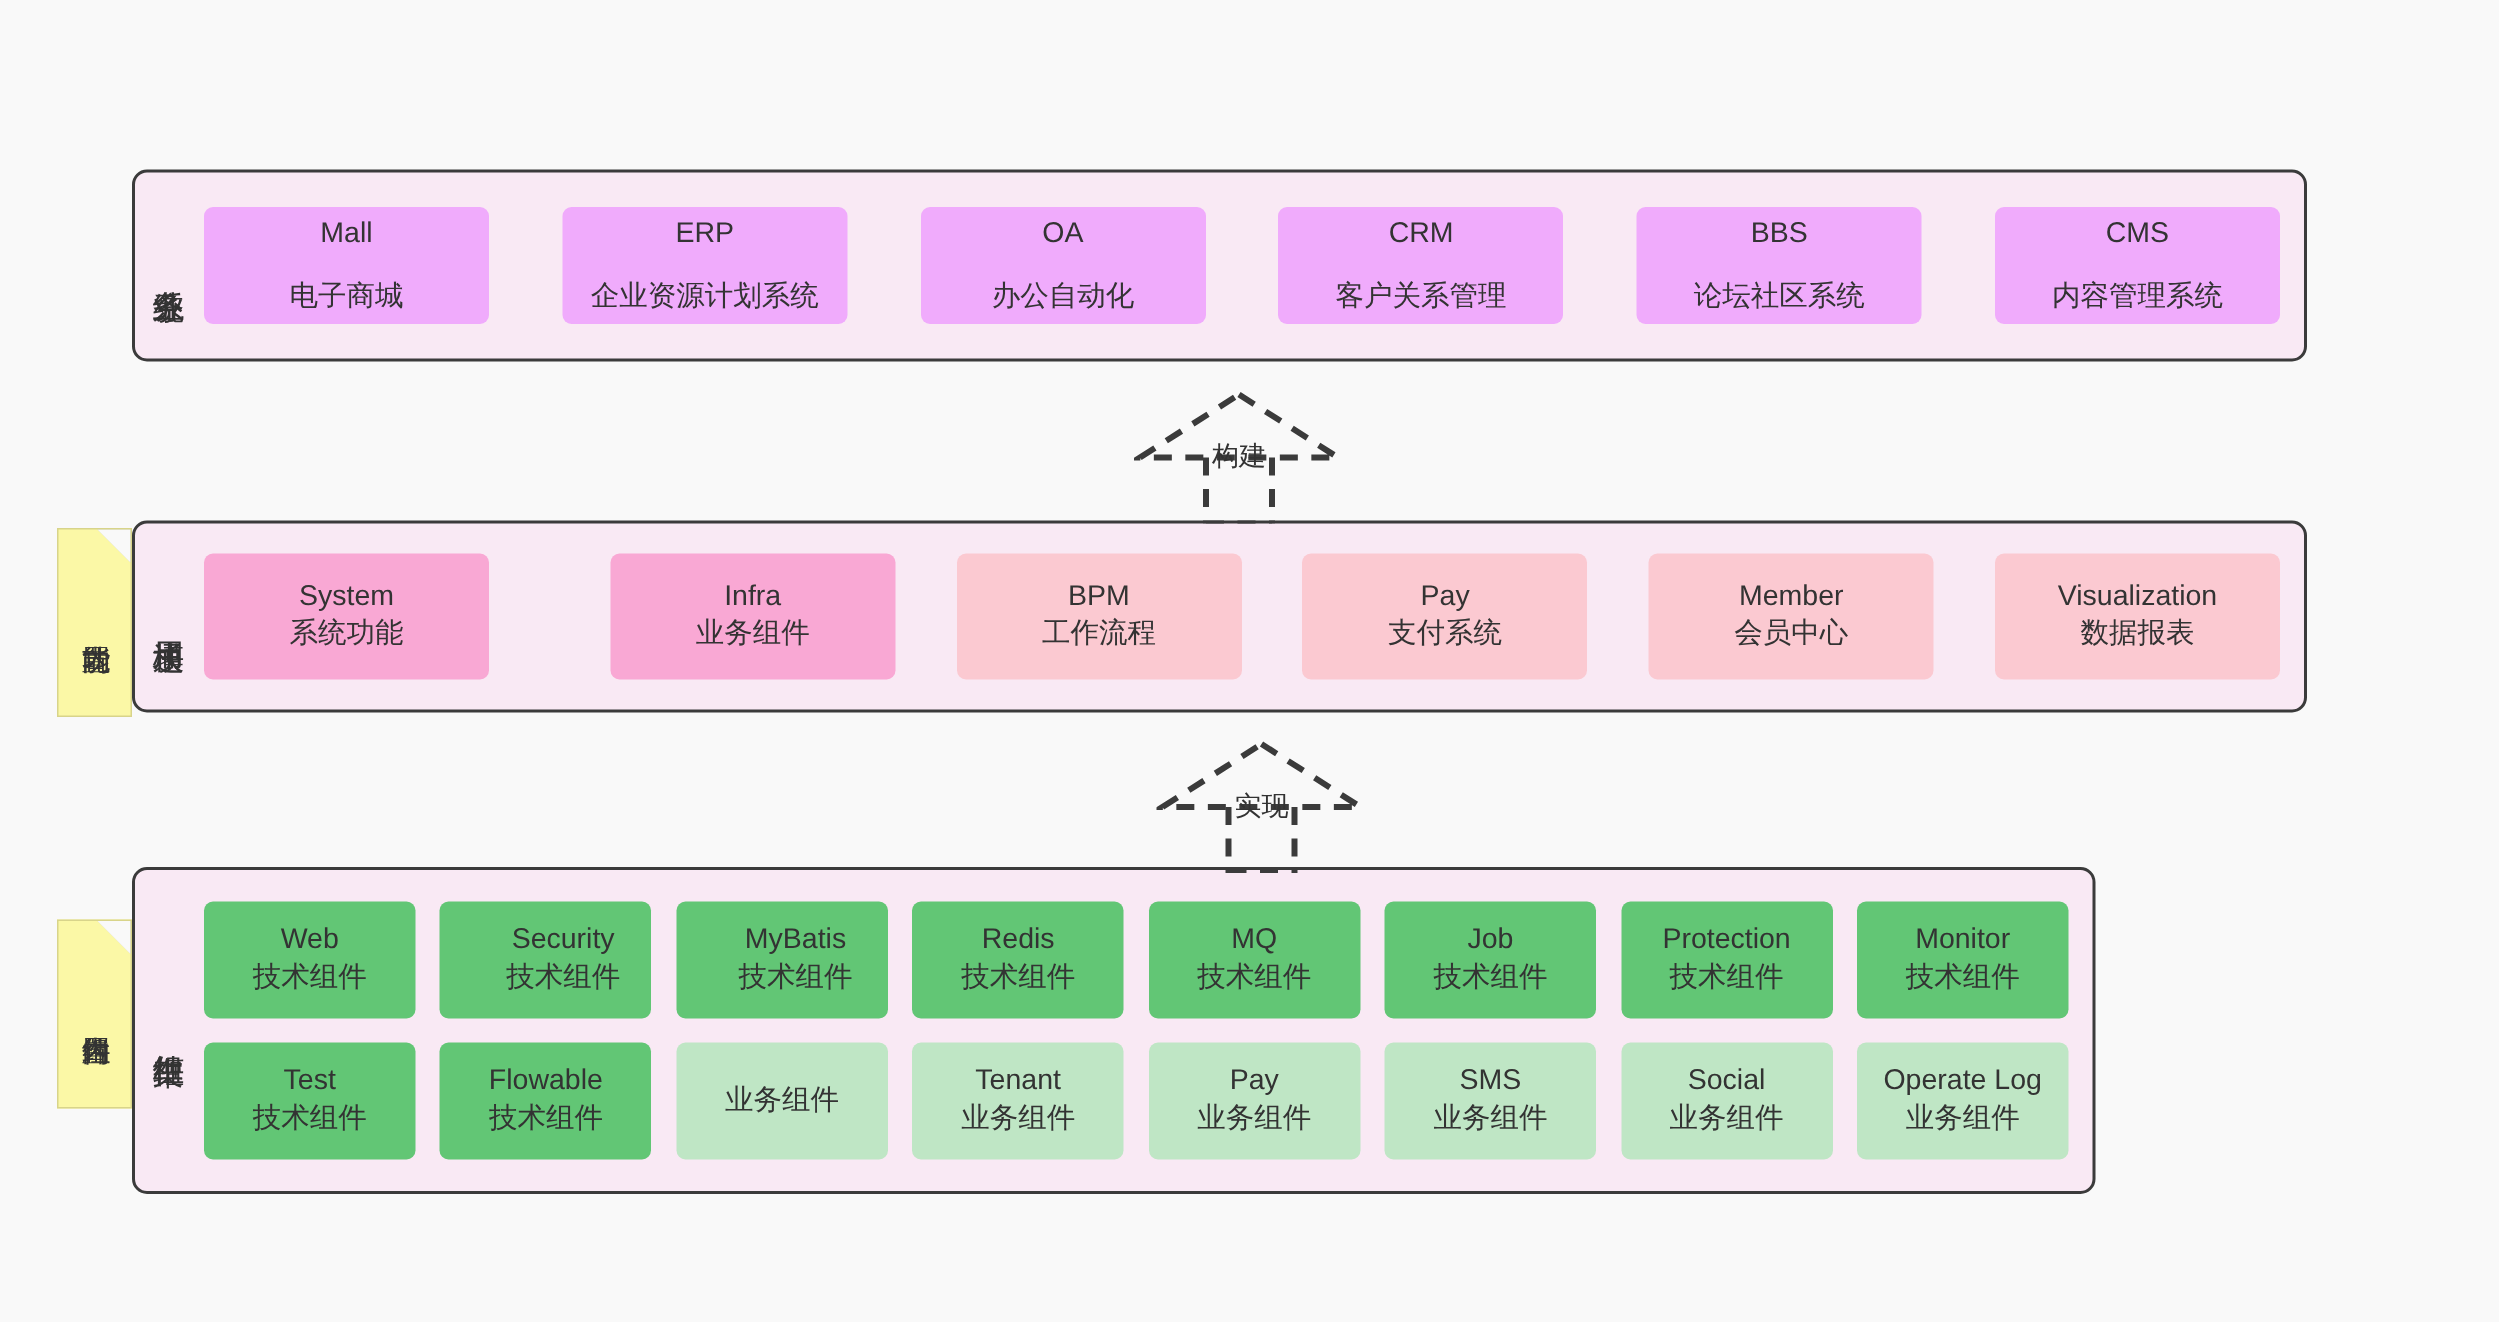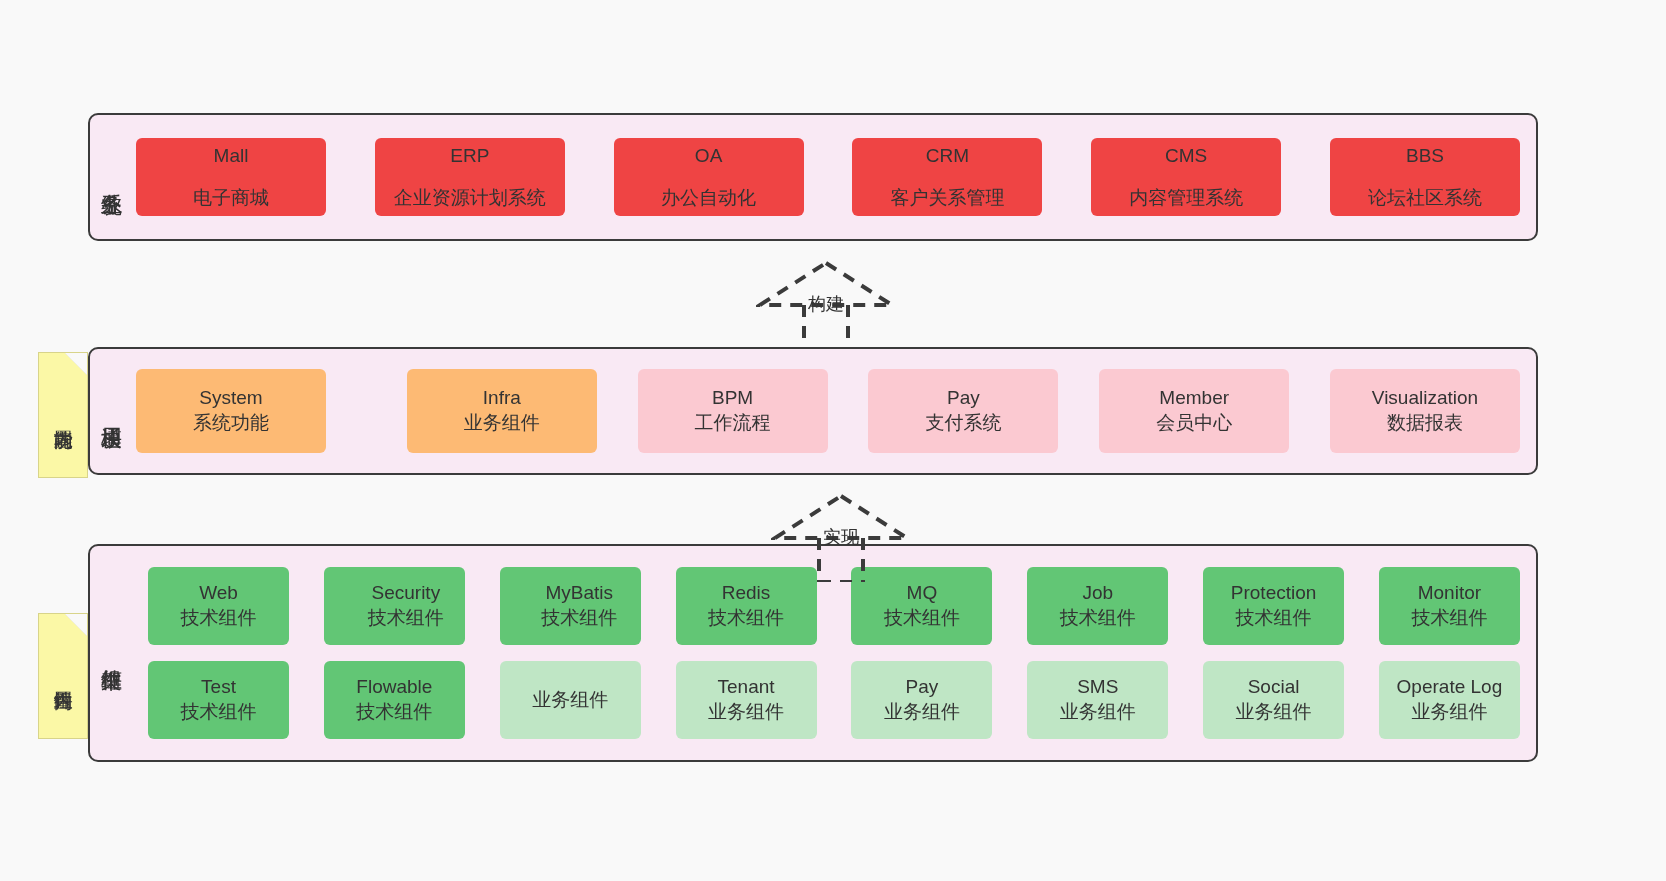--- a/index.html
+++ b/index.html
@@ -76,22 +76,22 @@
     text-align: center;
     font-size: 19px;
     line-height: 1.30;
     color: #333333;
     padding: 4px 6px;
     user-select: none;
   }
   .card .ln { display: block; white-space: nowrap; }
   .card.wrap .ln { white-space: normal; }
 
-  .c-blue       { background: #ef4444; gap: 17px; }
-  .c-red-strong { background: #fdba74; }
+  .c-blue       { background: #f0abfc; gap: 17px; }
+  .c-red-strong { background: #f9a8d4; }
   .c-red-light  { background: #fbc9d1; }
   .c-green-strong { background: #62c675; }
   .c-green-light  { background: #bfe6c5; }
 
   
   .note {
     position: absolute;
     background: #fbf8a6;
     border: 1px solid #d8d48a;
     box-sizing: border-box;
@@ -158,26 +158,26 @@
           </div>
           <div class="card c-blue" style="width: 190px; height: 78px;">
             <span class="ln">OA</span>
             <span class="ln">办公自动化</span>
           </div>
           <div class="card c-blue" style="width: 190px; height: 78px;">
             <span class="ln">CRM</span>
             <span class="ln">客户关系管理</span>
           </div>
           <div class="card c-blue" style="width: 190px; height: 78px;">
+            <span class="ln">BBS</span>
+            <span class="ln">论坛社区系统</span>
+          </div>
+          <div class="card c-blue" style="width: 190px; height: 78px;">
             <span class="ln">CMS</span>
             <span class="ln">内容管理系统</span>
-          </div>
-          <div class="card c-blue" style="width: 190px; height: 78px;">
-            <span class="ln">BBS</span>
-            <span class="ln">论坛社区系统</span>
           </div>
         </div>
     </div>
   </div>
 
   <div class="connector" id="connector-build" style="left:756px; top:257px; width:140px; height:92px;">
     <svg width="140" height="92" viewBox="0 0 140 92" aria-hidden="true">
 
       <path d="M70 6 L136 48 L4 48 Z" fill="#f9f9f9" stroke="#3b3b3b" stroke-width="4" stroke-dasharray="12 9" stroke-linejoin="miter"></path>
 
@@ -231,21 +231,21 @@
     </svg>
     <div class="connector-label" style="left:50px; top:38px; width:40px; text-align:center;">实现</div>
   </div>
 
   <div class="note" id="note-builtin-component" style="left:38px; top:613px; width:50px; height:126px;">
     <span class="fold"></span>
     <span class="fold-edge"></span>
     <span>内置组件</span>
   </div>
 
-  <div class="layer" id="layer-framework" style="left:88px; top:544px; width:1450px; height:218px;gap:12px;">
+  <div class="layer" id="layer-framework" style="left:88px; top:578px; width:1309px; height:218px;">
     <div class="layer-title">框架组件</div>
     <div class="layer-body">
       <div class="row" id="row-fw-1">
           <div class="card c-green-strong" style="width: 141px; height: 78px;">
             <span class="ln">Web</span>
             <span class="ln">技术组件</span>
           </div>
           <div class="card c-green-strong" style="width: 141px; height: 78px; padding-left: 29px;">
             <span class="ln">Security</span>
             <span class="ln">技术组件</span>

